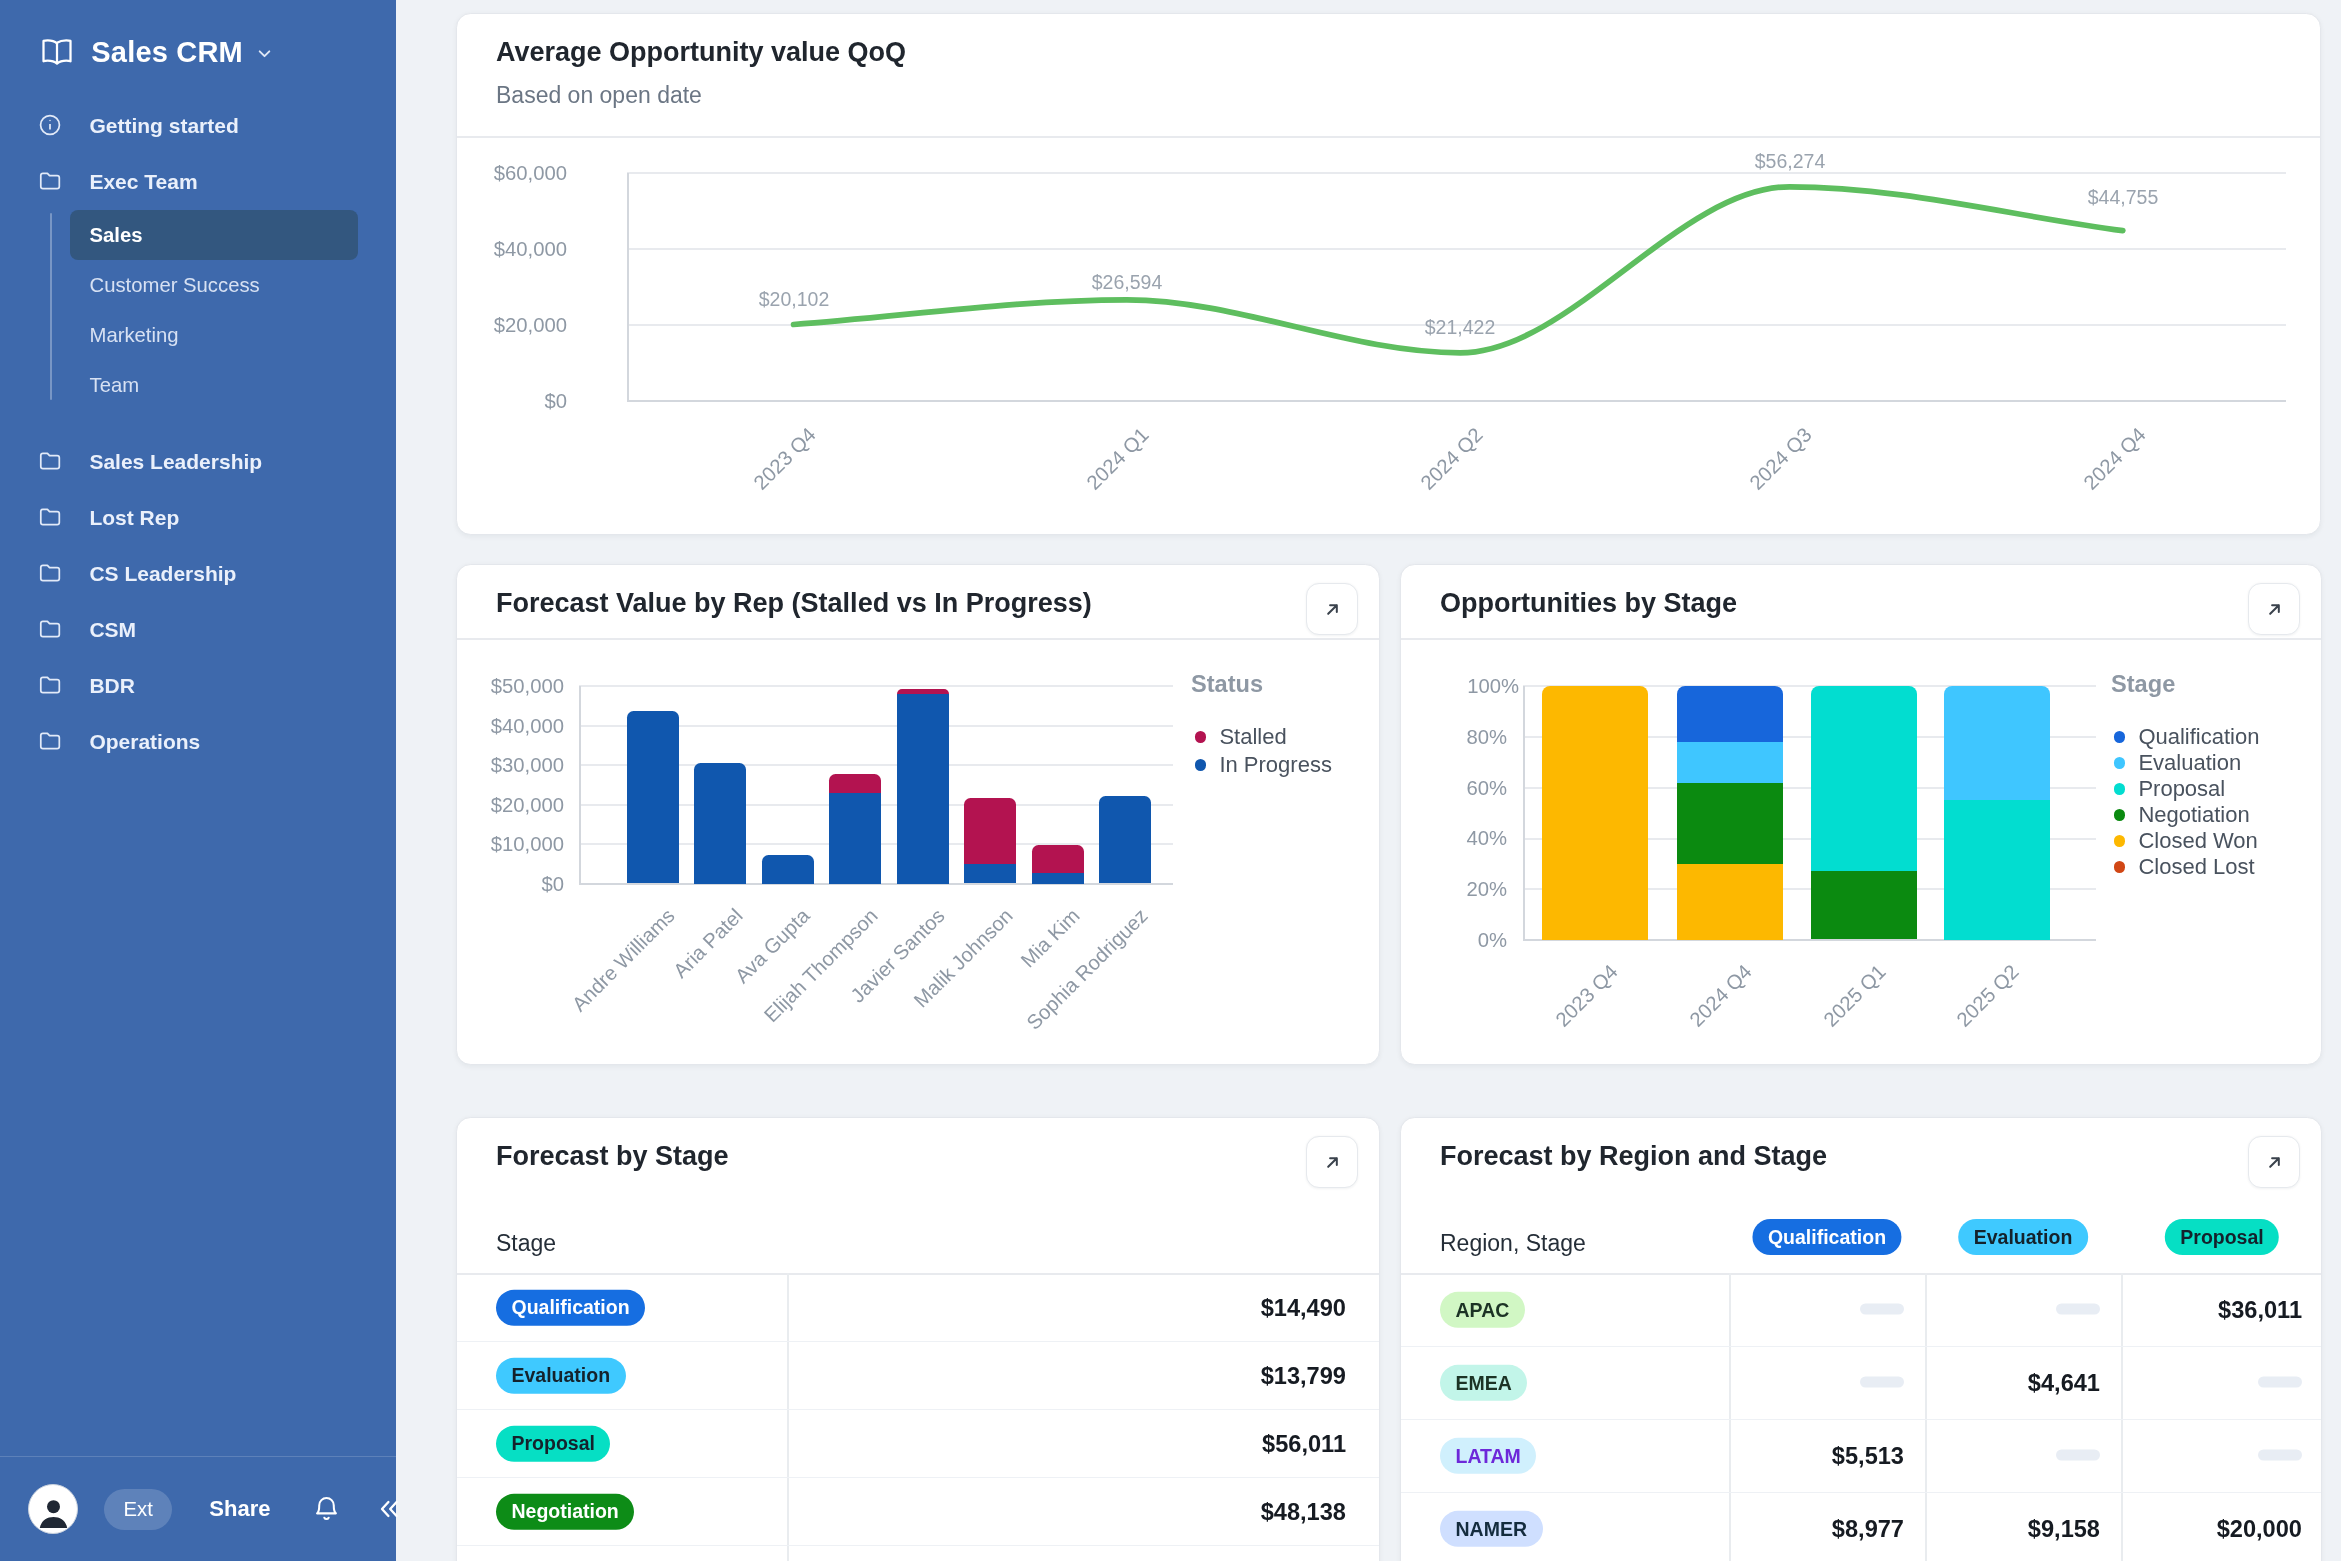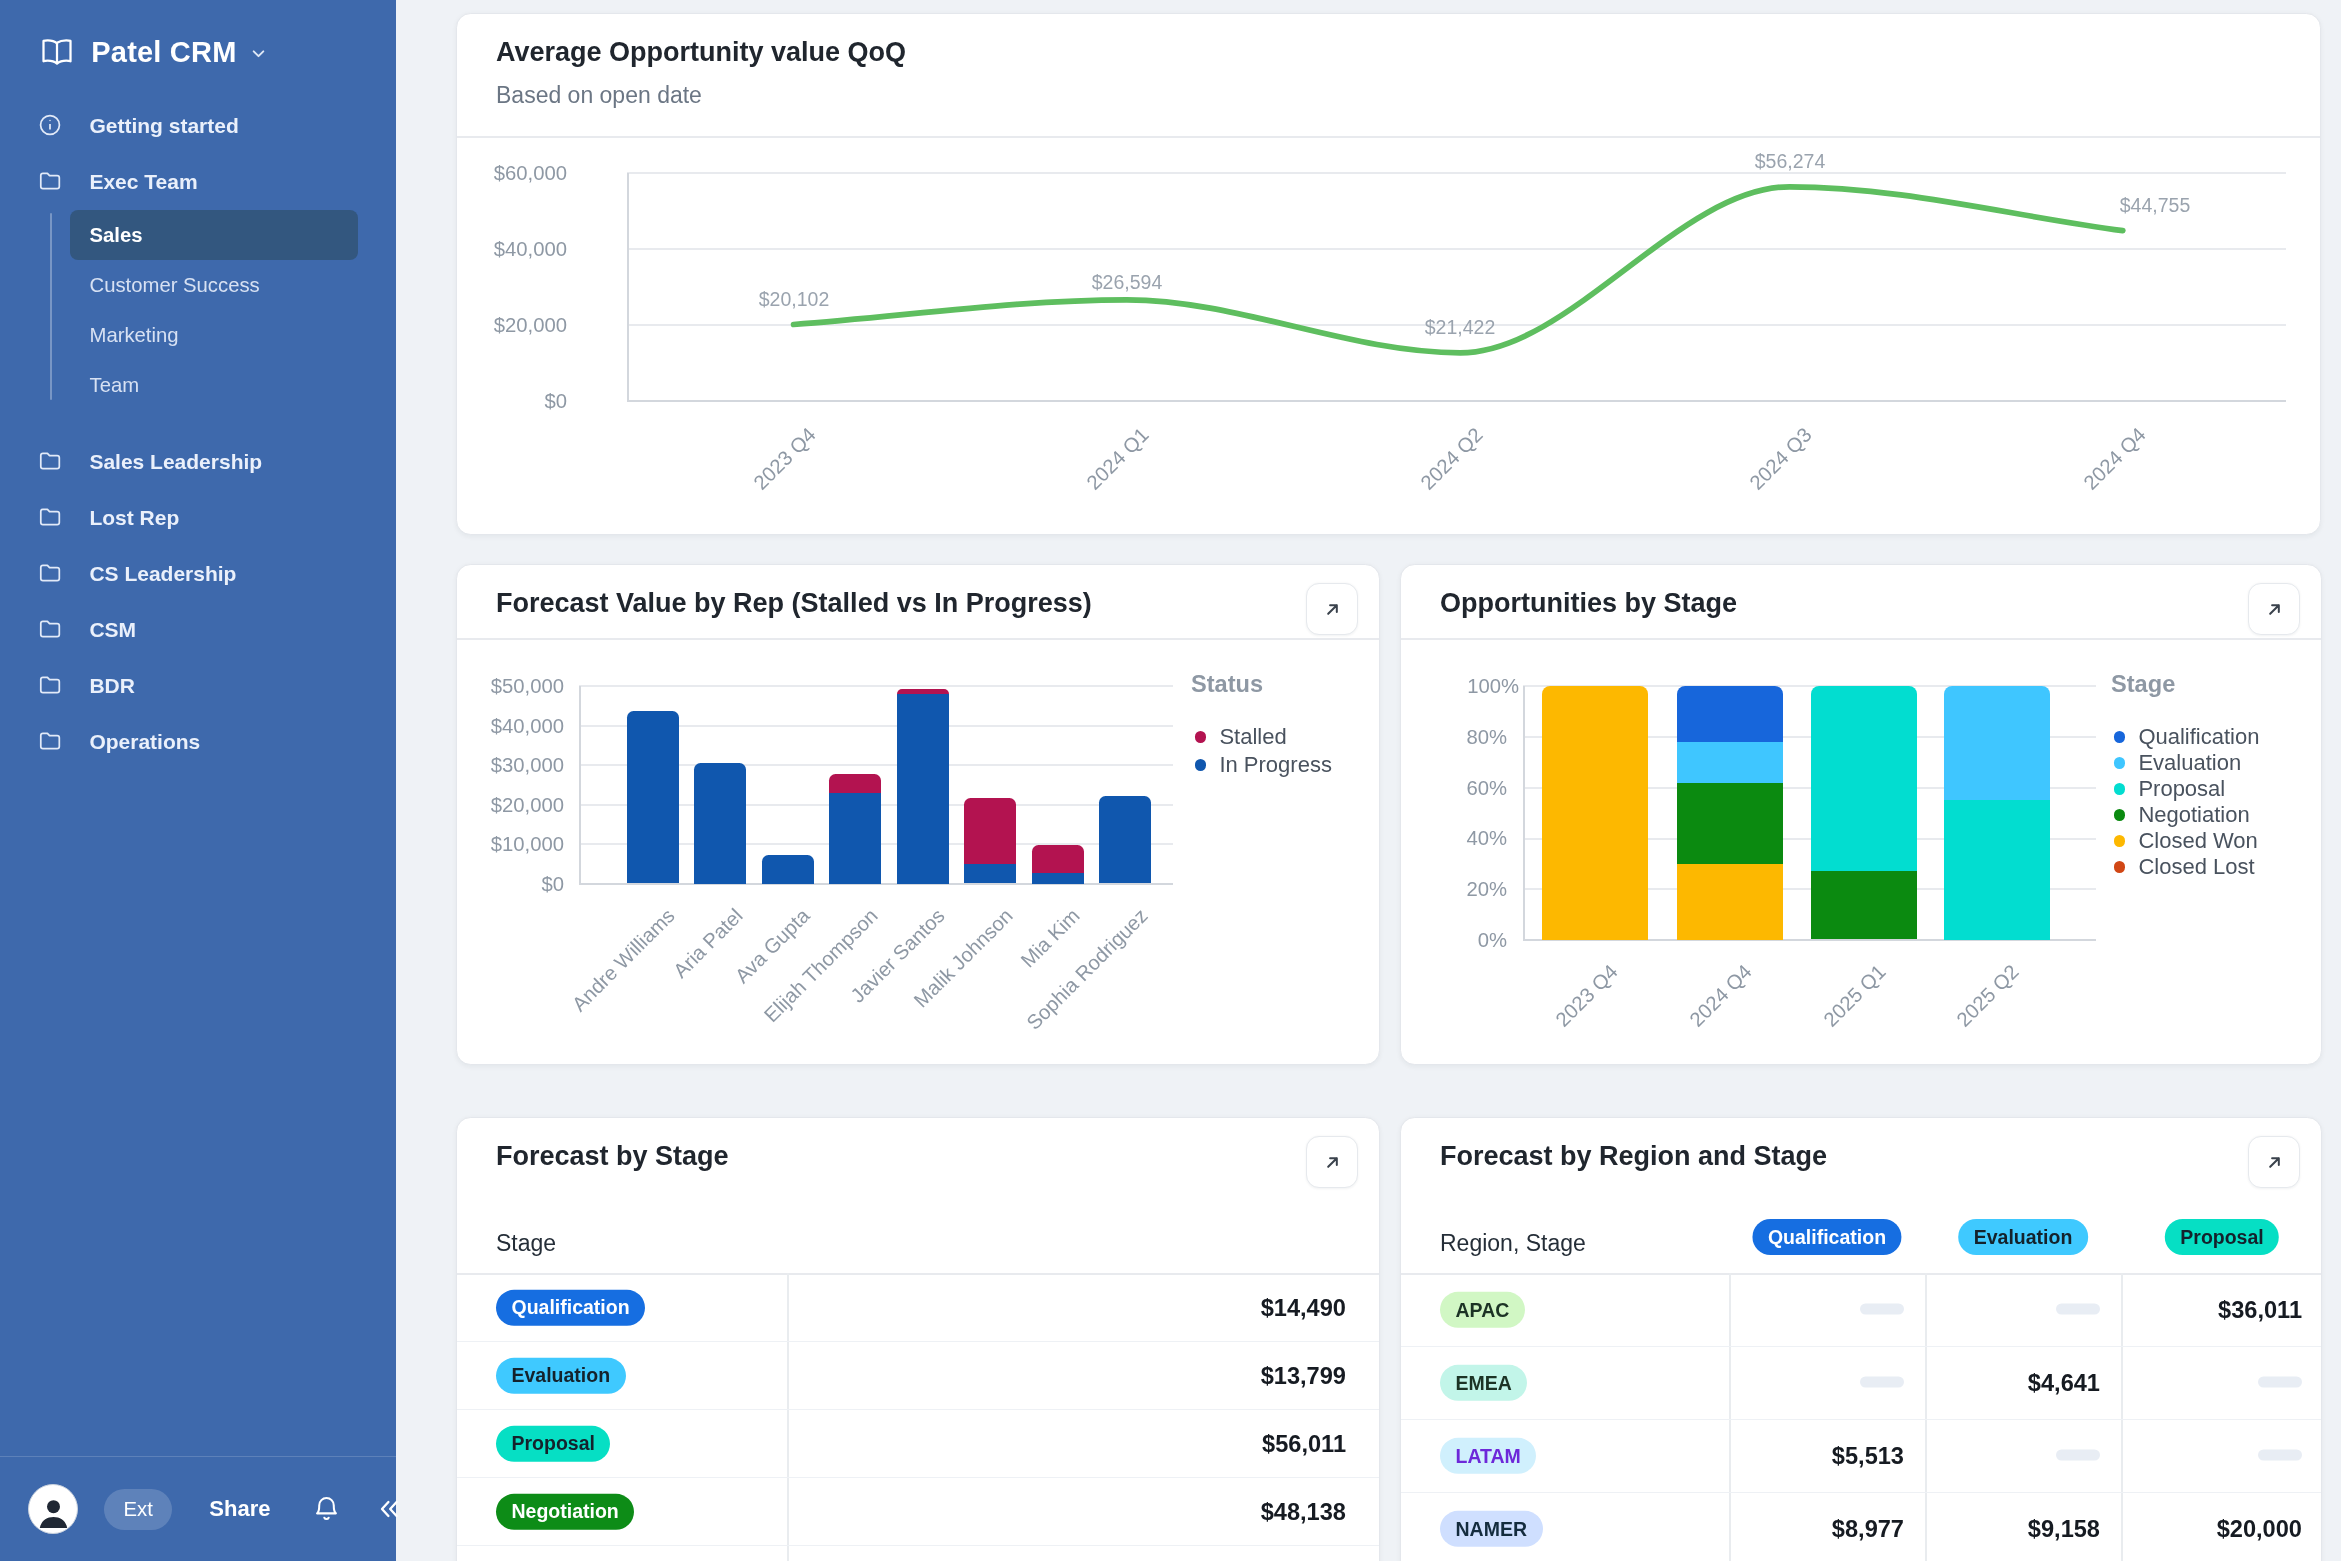--- a/index.html
+++ b/index.html
@@ -79,21 +79,21 @@
 <div class="page">
 
   <aside class="sidebar">
     <div class="logo-row">
       <span class="logo-icon">
         <svg width="36" height="36" viewBox="0 0 24 24" fill="none" stroke="currentColor" stroke-width="1.5" stroke-linejoin="round">
             <path d="M12 6.2C10.2 4.6 8 4.2 5.8 4.2c-1 0-2 .1-2.8.4v13.6c.8-.3 1.8-.4 2.8-.4 2.2 0 4.4.4 6.2 2 1.8-1.6 4-2 6.2-2 1 0 2 .1 2.8.4V4.6c-.8-.3-1.8-.4-2.8-.4-2.2 0-4.4.4-6.2 1.6z"></path>
             <path d="M12 6.2v13.6"></path>
           </svg>
       </span>
-      <span class="logo-text">Patel CRM</span>
+      <span class="logo-text">Sales CRM</span>
       <span class="logo-chevron">
         <svg width="21" height="21" viewBox="0 0 24 24" fill="none" stroke="currentColor" stroke-width="2.2" stroke-linecap="round" stroke-linejoin="round">
             <path d="M6.5 9.5 L12 15 L17.5 9.5"></path>
           </svg>
       </span>
     </div>
     <nav class="nav" id="nav">
         <div class="nav-item">
           <span class="nav-icon">
             <svg width="26" height="26" viewBox="0 0 24 24" fill="none" stroke="currentColor" stroke-width="1.6">
@@ -214,21 +214,21 @@
       <div class="gridline" style="left: 170px; top: 158px; width: 1659px;"></div>
       <div class="y-tick" style="left: 0px; top: 159px; width: 110px;">$60,000</div>
       <div class="vaxis" style="left: 170px; top: 159px; height: 229px;"></div>
       <svg width="1865" height="522" viewBox="0 0 2294 642" style="position: absolute; left: 0px; top: 0px; pointer-events: none;">
         <path d="M414,381.9C550.7,371.8 687.3,351.5 824,351.5C960.7,351.5 1097.3,416.7 1234,416.7C1369.0,416.7 1504.0,212.5 1639,212.5C1775.7,212.5 1912.3,248.4 2049,266.4" fill="none" stroke="#5EBE5F" stroke-width="7" stroke-linecap="round"></path>
       </svg>
       <div class="data-label" style="left: 337px; top: 273px; transform: translateX(-50%);">$20,102</div>
       <div class="data-label" style="left: 670px; top: 256px; transform: translateX(-50%);">$26,594</div>
       <div class="data-label" style="left: 1003px; top: 301px; transform: translateX(-50%);">$21,422</div>
       <div class="data-label" style="left: 1333px; top: 135px; transform: translateX(-50%);">$56,274</div>
-      <div class="data-label" style="left: 1666px; top: 179px; transform: translateX(-50%); margin-left: 32px;">$44,755</div>
+      <div class="data-label" style="left: 1666px; top: 171px; transform: translateX(-50%);">$44,755</div>
       <div class="x-rot" style="left: 348px; top: 410px;">2023 Q4</div>
       <div class="x-rot" style="left: 681px; top: 410px;">2024 Q1</div>
       <div class="x-rot" style="left: 1015px; top: 410px;">2024 Q2</div>
       <div class="x-rot" style="left: 1344px; top: 410px;">2024 Q3</div>
       <div class="x-rot" style="left: 1678px; top: 410px;">2024 Q4</div>
     </section>
 
   <section class="card" id="card-rep">
     <h2 class="card-title" style="margin:0;">Forecast Value by Rep (Stalled vs In Progress)</h2>
     <button class="expand-btn">

